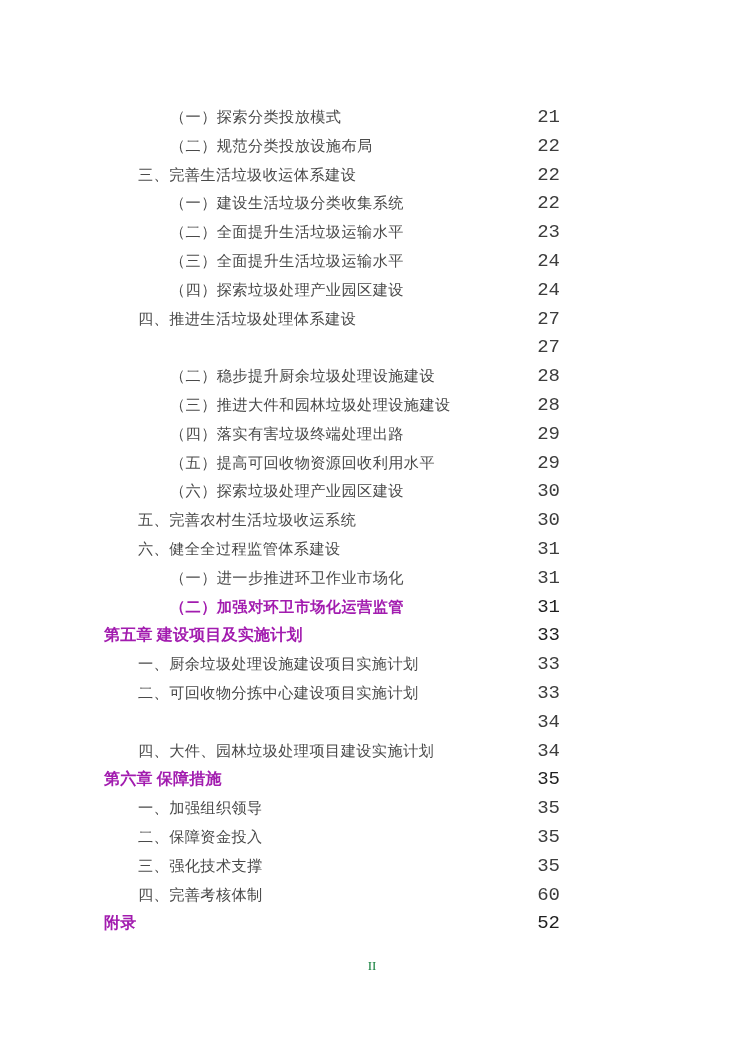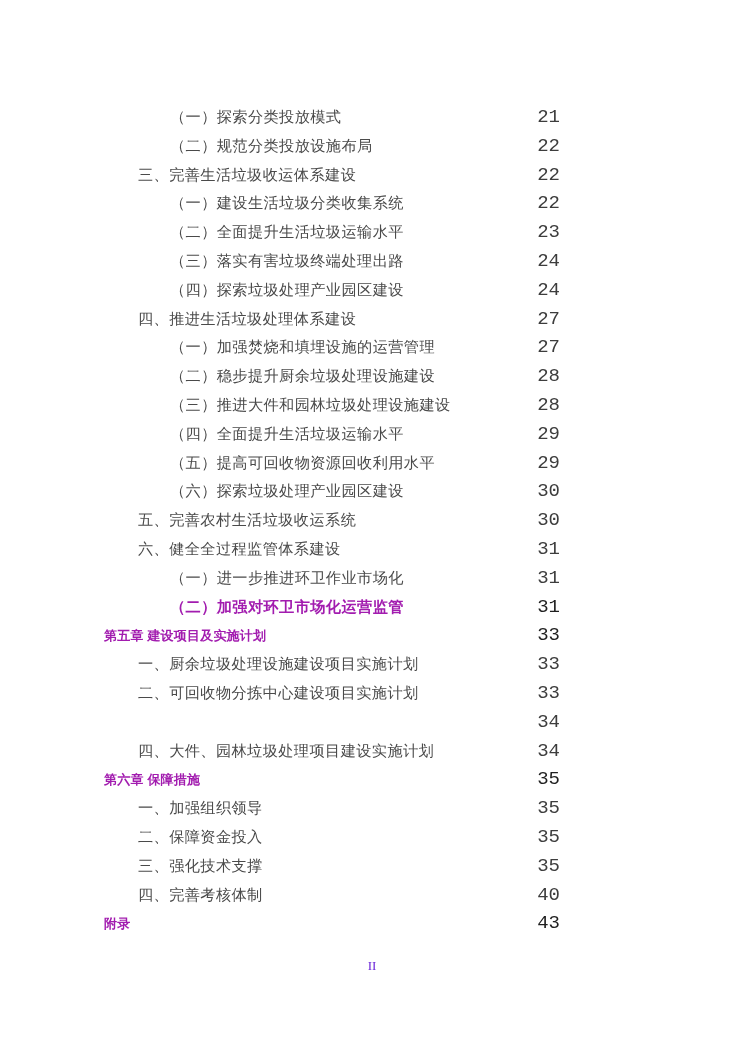--- a/index.html
+++ b/index.html
@@ -62,23 +62,23 @@
 
   
   .lvl-chapter { padding-left: 104px; padding-right: 100px; }
   .lvl-section { padding-left: 138px; padding-right: 100px; }
   .lvl-sub     { padding-left: 170px; padding-right: 100px; }
   .lvl-appendix{ padding-left: 104px; padding-right: 100px; }
 
   
   .lvl-chapter .label,
   .lvl-appendix .label {
-    font-family: Liberation Sans, sans-serif;
+    font-family: Liberation Serif, serif;
     font-weight: bold;
-    font-size: 13px;
+    font-size: 16px;
     color: #1f1f1f;
     letter-spacing: 0.2px;
   }
   .lvl-chapter .pageno,
   .lvl-appendix .pageno { color: #1f1f1f; }
   .lvl-chapter .leader::before,
   .lvl-appendix .leader::before { border-bottom-color: #6a6a6a; }
 
   
   .toc-entry.is-bold .label {
@@ -88,21 +88,21 @@
   .toc-entry.is-bold .pageno { color: #1f1f1f; }
   .toc-entry.is-bold .leader::before { border-bottom-color: #6a6a6a; }
 
   .footer {
     position: absolute;
     left: 0;
     top: 958px;
     width: 744px;
     text-align: center;
     font-size: 13px;
-    color: #6d28d9;
+    color: #15803d;
     font-family: "Liberation Serif", "DejaVu Serif", serif;
   }
 </style>
 </head>
 <body>
 
 <div class="page">
 
   <div class="toc" id="toc-list" style="padding-top: 103px;">
       <div class="toc-entry lvl-sub">
@@ -124,51 +124,50 @@
         <span class="label">（一）建设生活垃圾分类收集系统</span>
         <span class="leader"></span>
         <span class="pageno">22</span>
       </div>
       <div class="toc-entry lvl-sub">
         <span class="label">（二）全面提升生活垃圾运输水平</span>
         <span class="leader"></span>
         <span class="pageno">23</span>
       </div>
       <div class="toc-entry lvl-sub">
-        <span class="label">（三）落实有害垃圾终端处理出路</span>
+        <span class="label">（三）全面提升生活垃圾运输水平</span>
         <span class="leader"></span>
         <span class="pageno">24</span>
       </div>
       <div class="toc-entry lvl-sub">
         <span class="label">（四）探索垃圾处理产业园区建设</span>
         <span class="leader"></span>
         <span class="pageno">24</span>
       </div>
       <div class="toc-entry lvl-section">
         <span class="label">四、推进生活垃圾处理体系建设</span>
         <span class="leader"></span>
         <span class="pageno">27</span>
       </div>
       <div class="toc-entry lvl-sub">
-        <span class="label">（一）加强焚烧和填埋设施的运营管理</span>
         <span class="leader"></span>
         <span class="pageno">27</span>
       </div>
       <div class="toc-entry lvl-sub">
         <span class="label">（二）稳步提升厨余垃圾处理设施建设</span>
         <span class="leader"></span>
         <span class="pageno">28</span>
       </div>
       <div class="toc-entry lvl-sub">
         <span class="label">（三）推进大件和园林垃圾处理设施建设</span>
         <span class="leader"></span>
         <span class="pageno">28</span>
       </div>
       <div class="toc-entry lvl-sub">
-        <span class="label">（四）全面提升生活垃圾运输水平</span>
+        <span class="label">（四）落实有害垃圾终端处理出路</span>
         <span class="leader"></span>
         <span class="pageno">29</span>
       </div>
       <div class="toc-entry lvl-sub">
         <span class="label">（五）提高可回收物资源回收利用水平</span>
         <span class="leader"></span>
         <span class="pageno">29</span>
       </div>
       <div class="toc-entry lvl-sub">
         <span class="label">（六）探索垃圾处理产业园区建设</span>
@@ -235,24 +234,24 @@
         <span class="pageno">35</span>
       </div>
       <div class="toc-entry lvl-section">
         <span class="label">三、强化技术支撑</span>
         <span class="leader"></span>
         <span class="pageno">35</span>
       </div>
       <div class="toc-entry lvl-section">
         <span class="label">四、完善考核体制</span>
         <span class="leader"></span>
-        <span class="pageno">40</span>
+        <span class="pageno">60</span>
       </div>
       <div class="toc-entry lvl-appendix is-bold">
         <span class="label">附录</span>
         <span class="leader"></span>
-        <span class="pageno">43</span>
+        <span class="pageno">52</span>
       </div>
     </div>
 
   <div class="footer">II</div>
 
 </div>
 
 </body></html>

